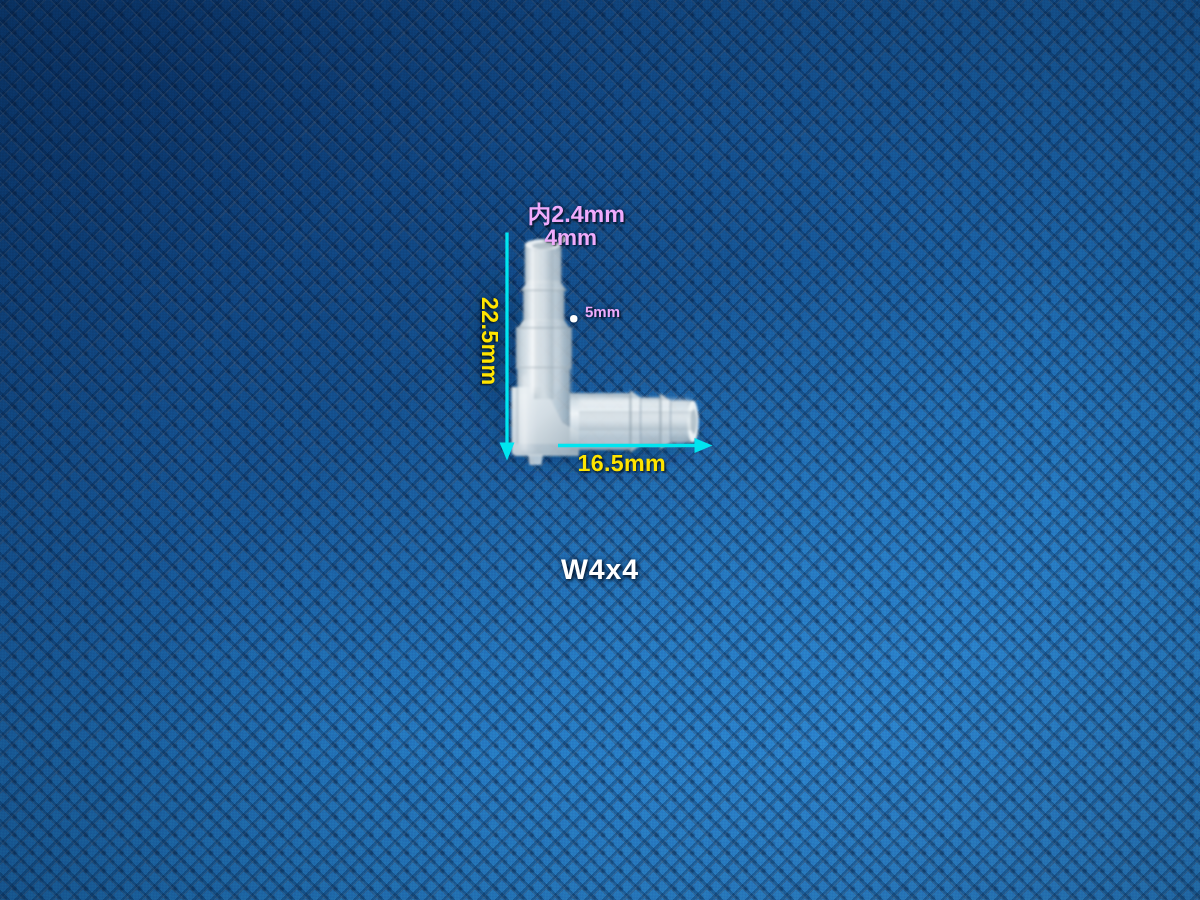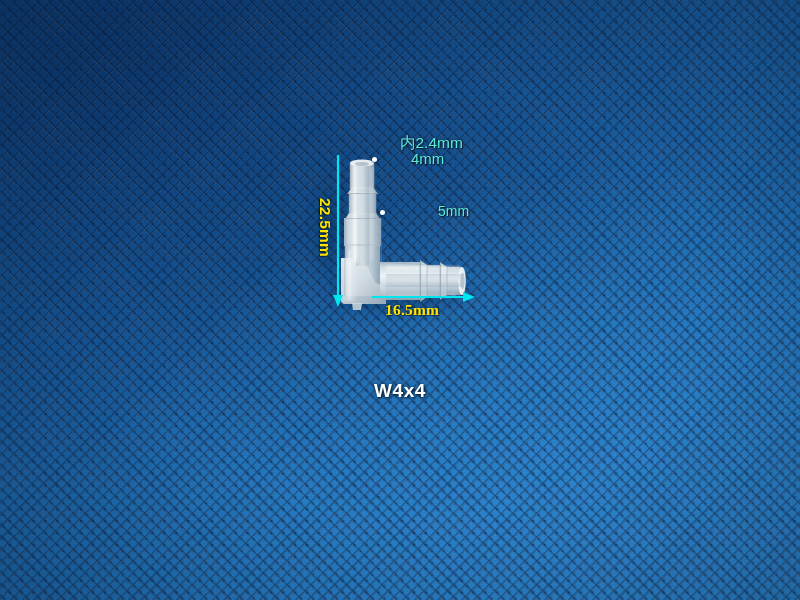--- a/index.html
+++ b/index.html
@@ -103,53 +103,51 @@
   }
   .dim-label-x {
     left: 385px;
     top: 301px;
     color: #ffe400;
     font-size: 15.5px;
     font-weight: bold;
     letter-spacing: .2px;
     text-shadow: 0 0 2px rgba(0,0,0,.55), 1px 1px 1px rgba(0,0,0,.5);
     white-space: nowrap;
-    font-family: Liberation Serif, serif;
   }
   .callout {
-    color: #5eead4;
-    font-weight: normal;
+    color: #f0abfc;
+    font-weight: bold;
     white-space: nowrap;
     text-shadow: 0 0 3px rgba(0,20,50,.75), 1px 1px 1px rgba(0,0,0,.6);
-    margin-left: 48px;
   }
   .callout-inner {
     left: 352px; top: 133px;
     font-size: 15.5px;
   }
   .callout-4 {
     left: 363px; top: 150px;
     font-size: 15px;
   }
   .callout-5 {
     left: 390px; top: 203px;
-    font-size: 14px;
+    font-size: 10px;
   }
   .bullet {
     position: absolute;
     width: 5px; height: 5px;
     border-radius: 50%;
     background: #ffffff;
     box-shadow: 0 0 2px rgba(0,20,50,.8);
   }
   .bullet-4 { left: 372px; top: 157px; }
   .bullet-5 { left: 380px; top: 210px; }
 
   .model-code {
-    left: 0; top: 380px;
+    left: 0; top: 370px;
     width: 800px;
     text-align: center;
     color: #ffffff;
     font-size: 19px;
     font-weight: bold;
     letter-spacing: .6px;
     text-shadow: 0 0 4px rgba(0,20,50,.8), 1px 1px 2px rgba(0,0,0,.6);
   }
 </style>
 </head>

